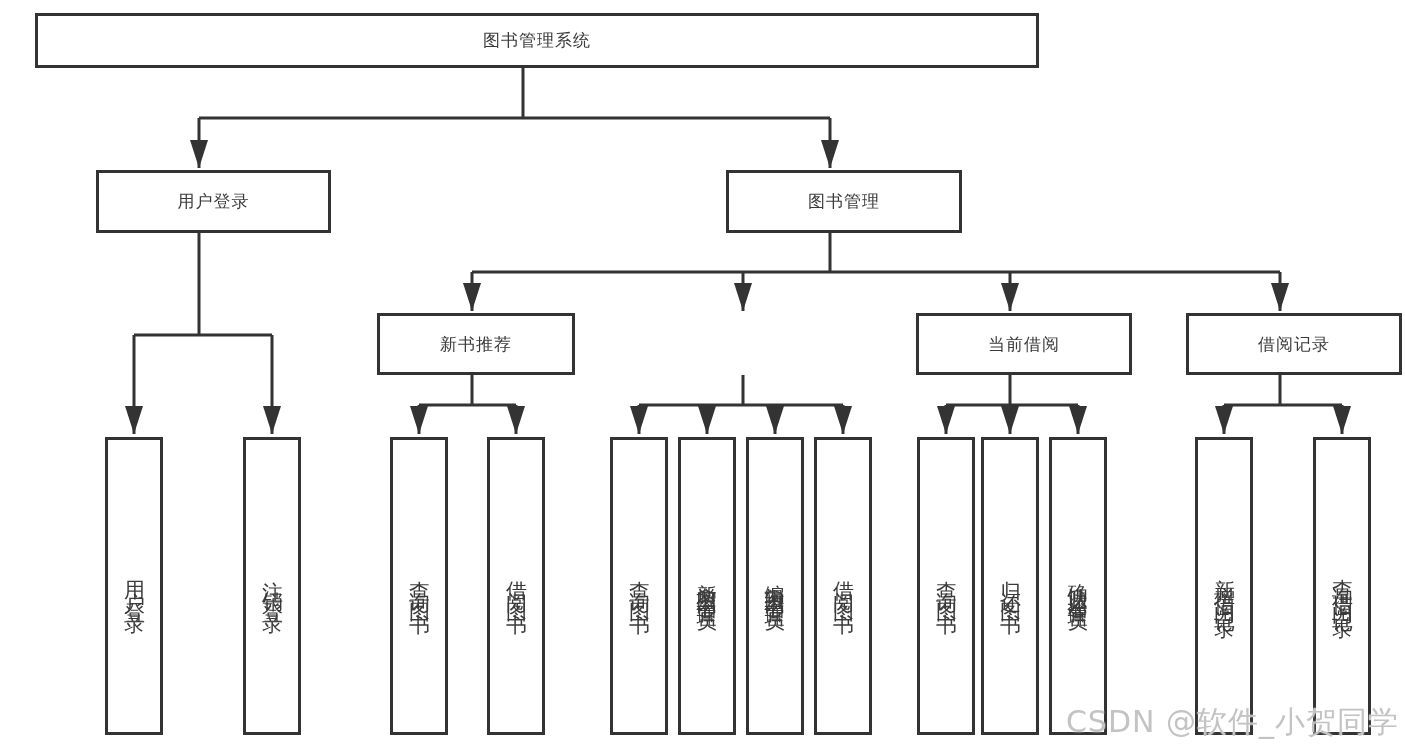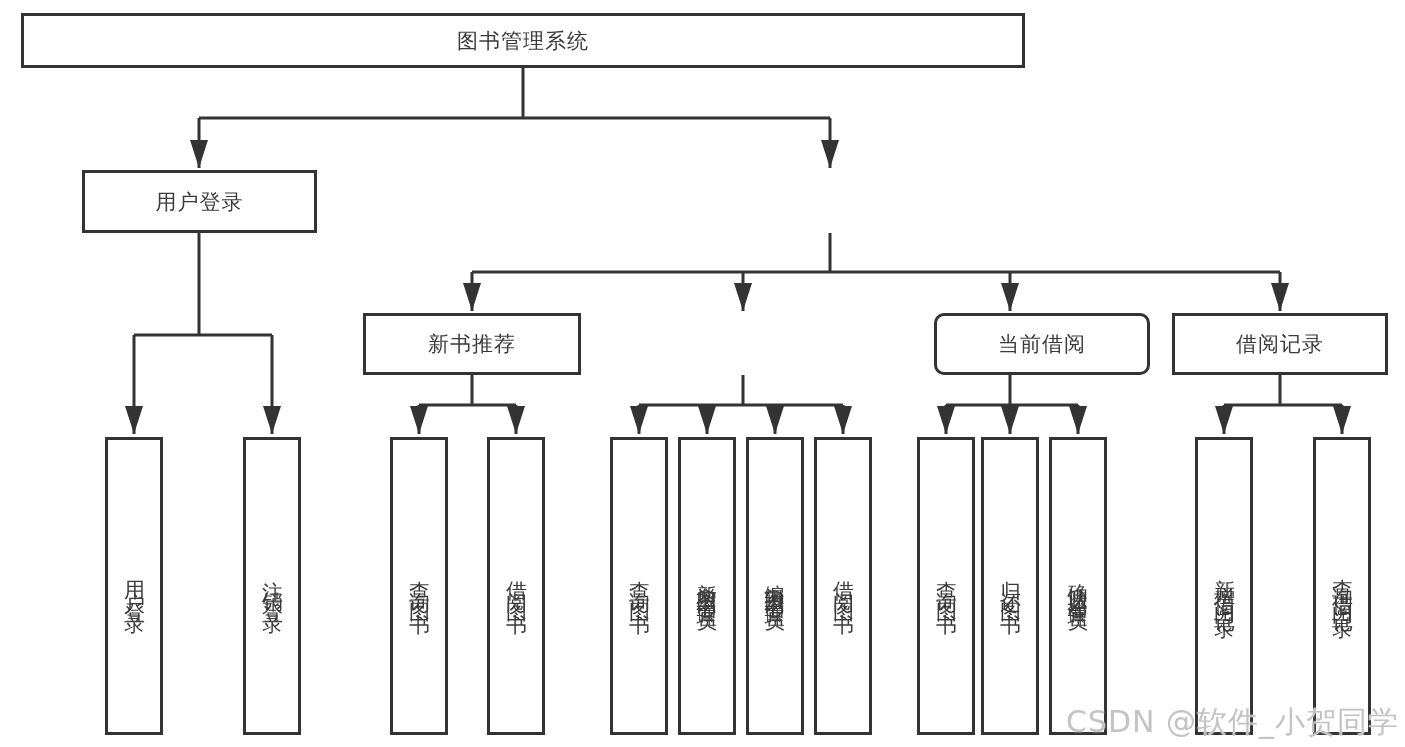--- a/index.html
+++ b/index.html
@@ -24,33 +24,34 @@
     height: 747px;
   }
   .box {
     position: absolute;
     box-sizing: border-box;
     background: #ffffff;
     border: 3px solid #333333;
     display: flex;
     align-items: center;
     justify-content: center;
-    font-size: 21px;
+    font-size: 17px;
     letter-spacing: 1px;
     color: #3a3a3a;
     text-align: center;
     white-space: nowrap;
+    margin-left: 14px;
   }
   .box.root  { left: 21px;  top: 13px;  width: 1004px; height: 55px; }
   .box.lvl2a { left: 82px;  top: 170px; width: 235px;  height: 63px; }
   .box.lvl2b { left: 712px; top: 170px; width: 236px;  height: 63px; }
   .box.lvl3  { top: 313px; height: 62px; }
-  .box.l3-0 { left: 363px;  width: 218px; }
+  .box.l3-0 { left: 363px;  width: 198px; }
   .box.l3-1 { left: 634px;  width: 218px; }
-  .box.l3-2 { left: 934px;  width: 216px; border-radius: 10px; }
+  .box.l3-2 { left: 902px;  width: 216px; }
   .box.l3-3 { left: 1172px; width: 216px; }
 
   .vbox {
     position: absolute;
     box-sizing: border-box;
     top: 437px;
     width: 58px;
     height: 298px;
     background: #ffffff;
     border: 3px solid #333333;
@@ -139,20 +140,21 @@
 
       <path d="M1280,375 V405 M1224,405 H1342"></path>
       <line x1="1224" y1="405" x2="1224" y2="434" marker-end="url(#ah)"></line>
       <line x1="1342" y1="405" x2="1342" y2="434" marker-end="url(#ah)"></line>
     </g>
   </svg>
 
   <div class="box root">图书管理系统</div>
 
   <div class="box lvl2a">用户登录</div>
+  <div class="box lvl2b">图书管理</div>
 
   <div class="box lvl3 l3-0">新书推荐</div>
   <div class="box lvl3 l3-2">当前借阅</div>
   <div class="box lvl3 l3-3">借阅记录</div>
 
   <div class="vbox v-login-0">
     <span class="vtext">用户登录</span>
   </div>
   <div class="vbox v-login-1">
     <span class="vtext">注销登录</span>

